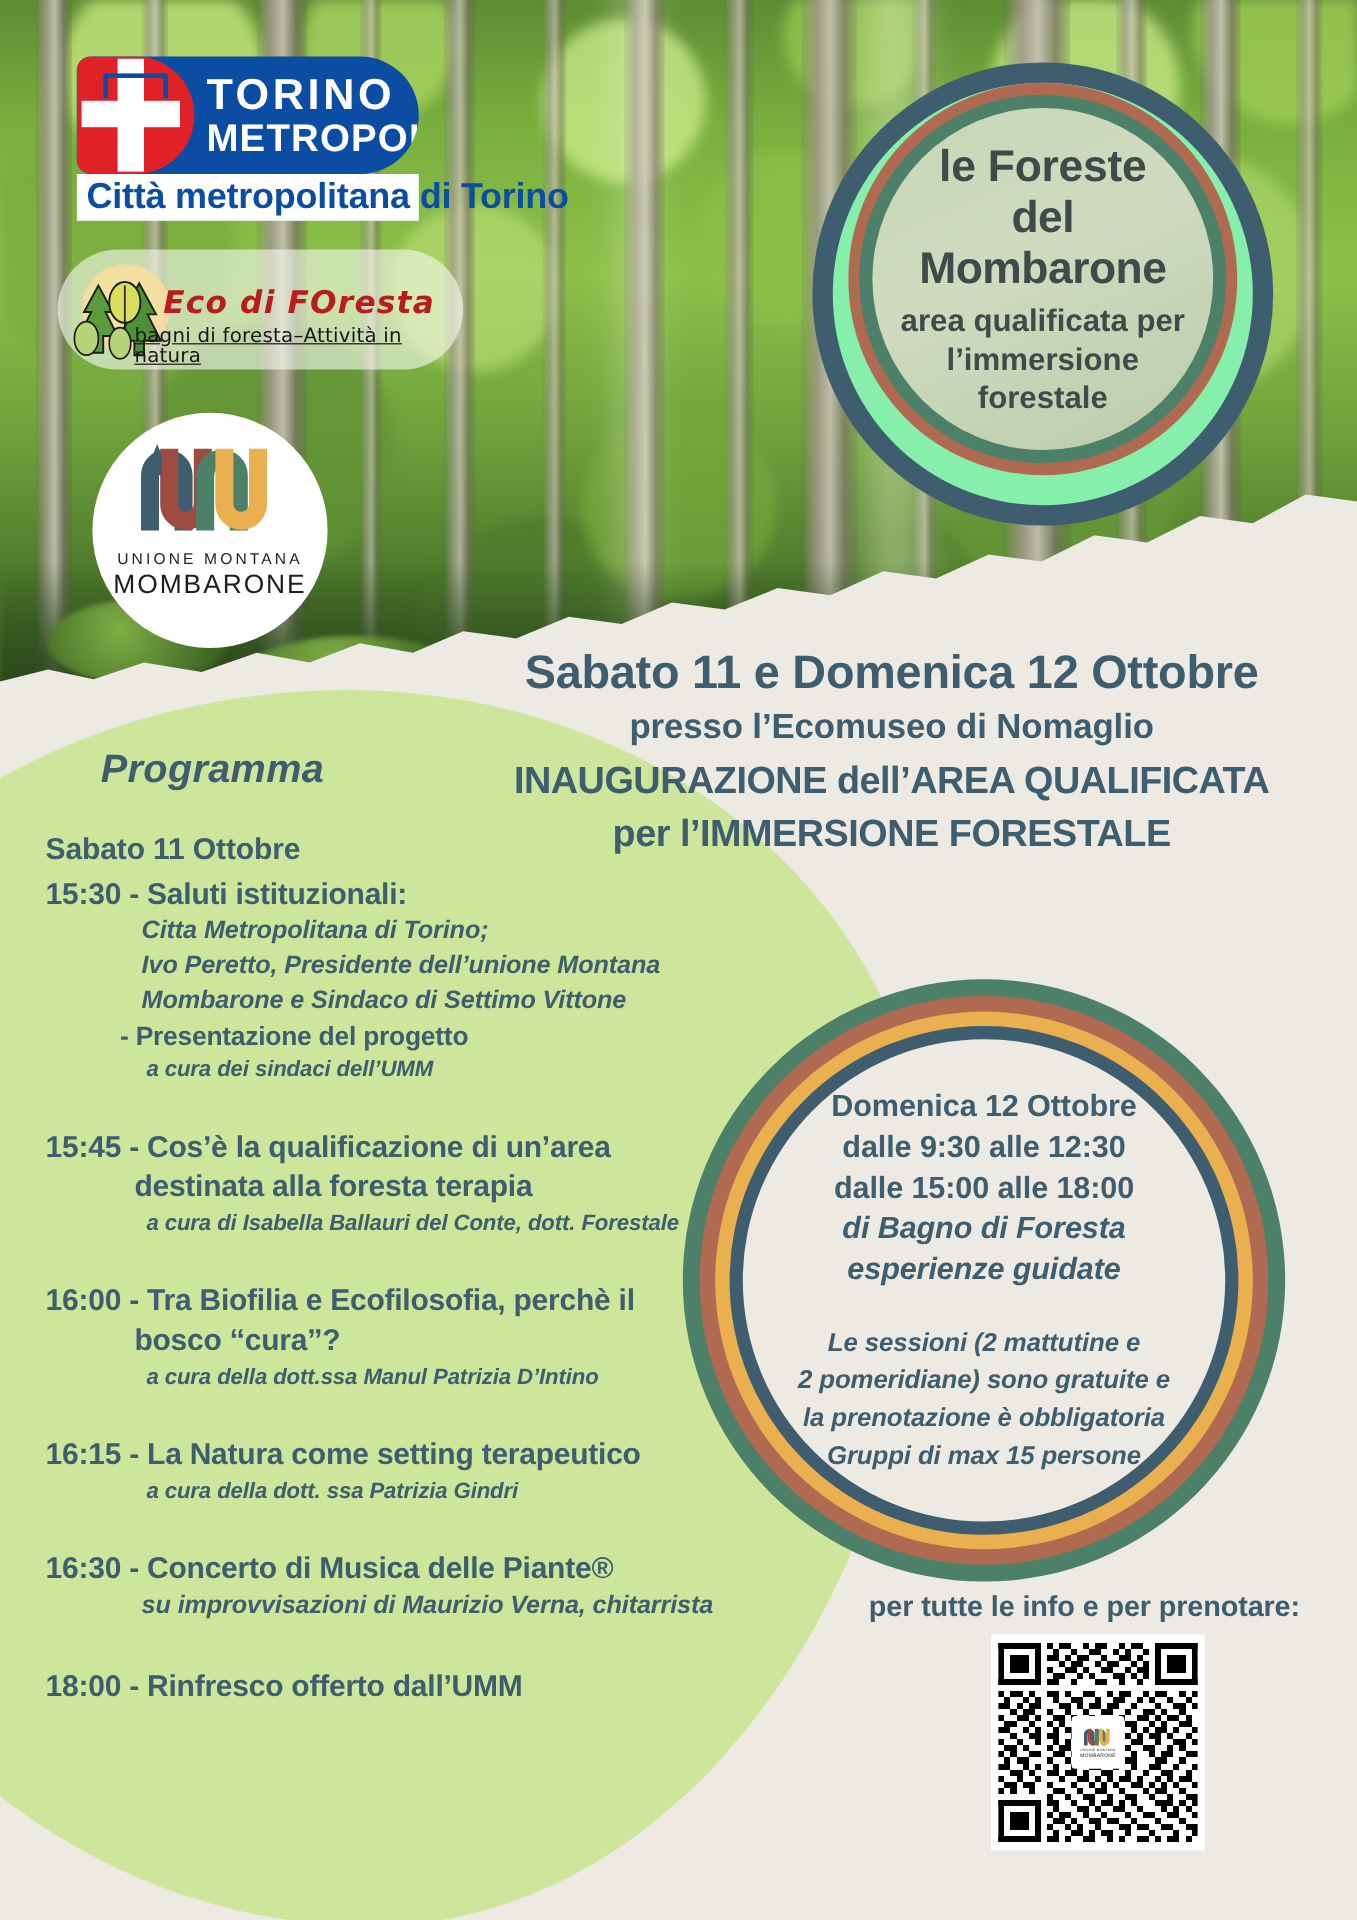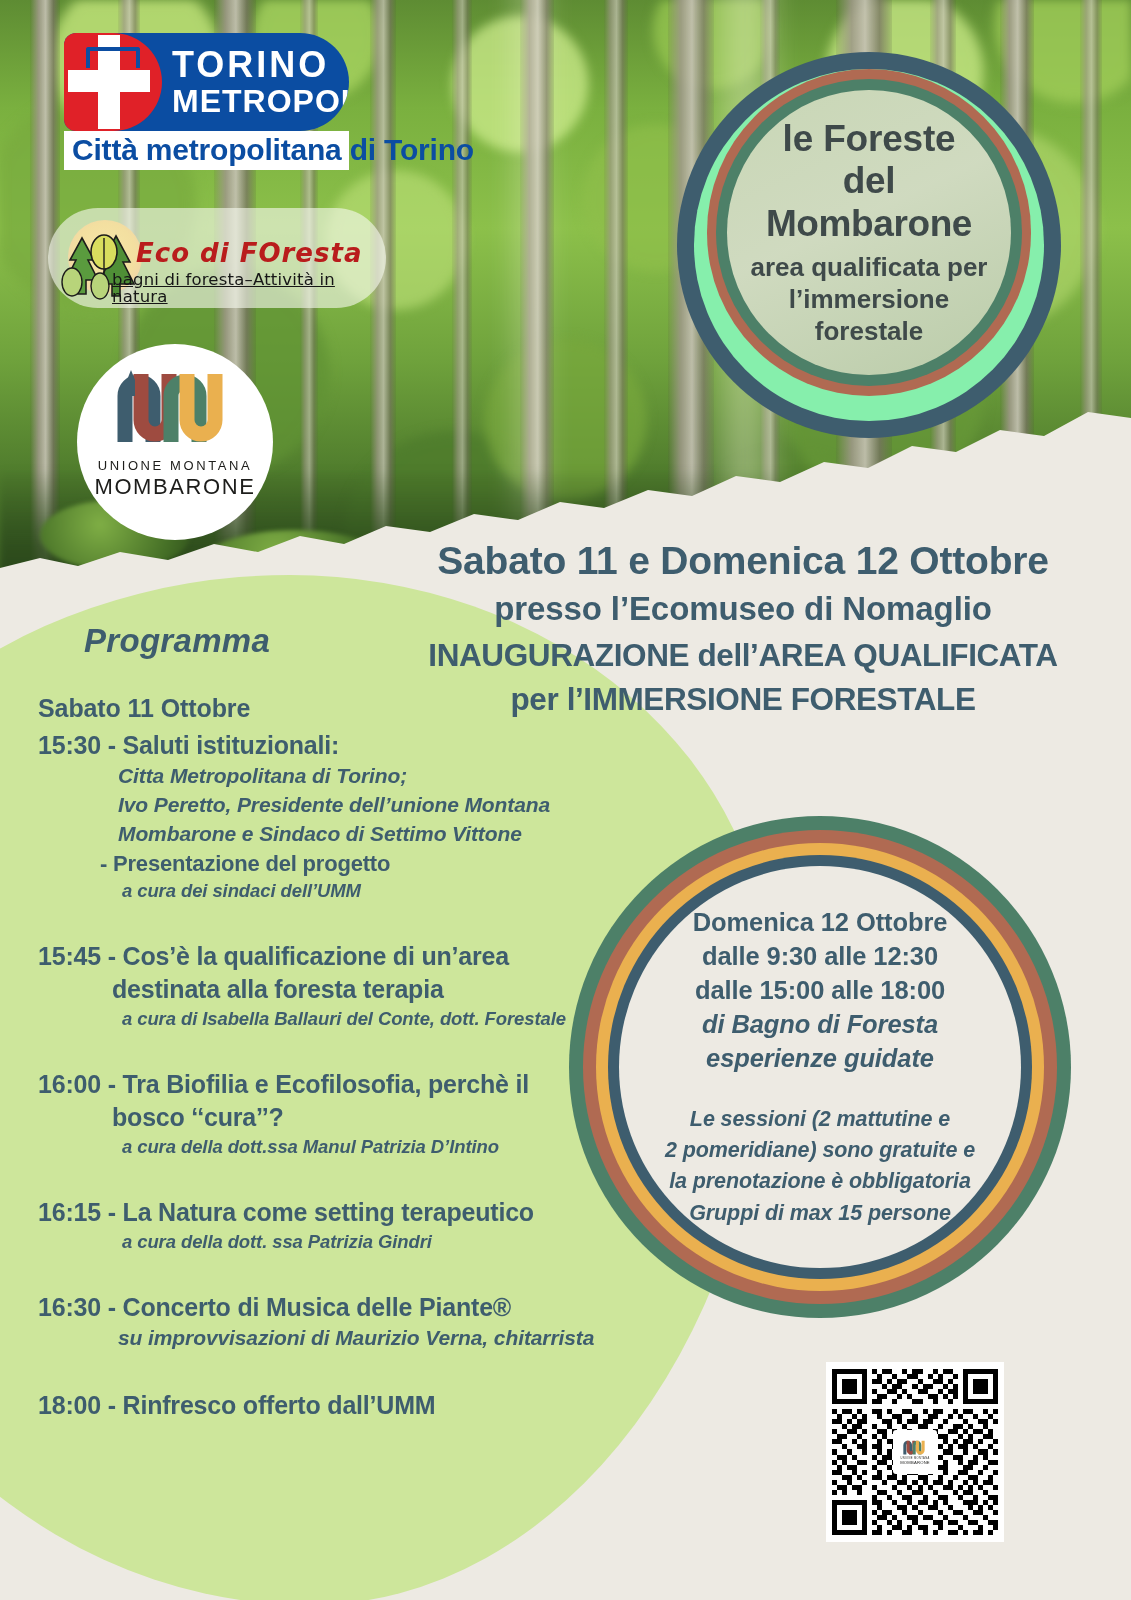--- a/index.html
+++ b/index.html
@@ -98,21 +98,21 @@
     display:flex;flex-direction:column;align-items:center;justify-content:center;
     text-align:center; padding:0 18px; box-sizing:border-box;
   }
   .badge-t1{font-size:37px;font-weight:bold;color:#3f4a4a;line-height:1.15;letter-spacing:-.2px;}
   .badge-t2{font-size:37px;font-weight:bold;color:#3f4a4a;line-height:1.15;letter-spacing:-.4px;}
   .badge-t3{font-size:26px;font-weight:bold;color:#3f4a4a;line-height:1.22;margin-top:7px;}
   .badge-t4{font-size:26px;font-weight:bold;color:#3f4a4a;line-height:1.22;}
 
   
   .logo-torino{
-    position:absolute; z-index:7; left:64px; top:33px; width:285px;
+    position:absolute; z-index:7; left:64px; top:47px; width:285px;
   }
   .torino-pill{
     position:relative; height:98px; background:#0b4da2;
     border-radius:12px 49px 49px 12px; overflow:hidden;
     display:flex; align-items:center;
   }
   .torino-shield{
     position:absolute; left:0; top:0; width:98px; height:98px;
     background:#e02128; border-radius:4px 49px 49px 4px;
   }
@@ -159,21 +159,21 @@
   .umm-mark{position:relative;width:128px;height:78px;}
   .umm-txt1{font-size:13px;letter-spacing:2.6px;color:#1d1d1b;margin-top:14px;}
   .umm-txt2{font-size:22px;letter-spacing:1.6px;color:#1d1d1b;margin-top:1px;}
 
   
   .header-block{
     position:absolute; z-index:8; left:398px; top:535px; width:690px;
     text-align:center; color:#3e5d6e;
   }
   .h-l1{font-size:39px;font-weight:bold;letter-spacing:-.2px;line-height:1.32;}
-  .h-l2{font-size:33px;font-weight:bold;letter-spacing:-.1px;line-height:1.42;}
+  .h-l2{font-size:29px;font-weight:bold;letter-spacing:-.1px;line-height:1.42;}
   .h-l3{font-size:31.5px;font-weight:bold;letter-spacing:-.4px;line-height:1.4;}
   .h-l4{font-size:31.5px;font-weight:bold;letter-spacing:-.4px;line-height:1.4;}
 
   
   .prog-title{
     position:absolute;z-index:9;left:84px;top:622px;
     font-size:33px;font-weight:bold;font-style:italic;color:#3e5d6e;letter-spacing:.3px;
   }
   .prog{
     position:absolute;z-index:9;left:38px;top:694px;width:590px;color:#3e5d6e;
@@ -385,20 +385,21 @@
             <div class="d-n">Le sessioni  (2 mattutine e</div>
             <div class="d-n">2  pomeridiane) sono gratuite e</div>
             <div class="d-n">la prenotazione è obbligatoria</div>
             <div class="d-n">Gruppi di max 15 persone</div>
           </div>
         </div>
       </div>
     </div>
   </div>
 
+  <div class="info-line">per tutte le info e per prenotare:</div>
 
   <div class="qrwrap">
     <div class="qr">
       <svg width="100%" height="100%" viewBox="0 0 33 33" shape-rendering="crispEdges">
         <rect width="33" height="33" fill="#fff"></rect>
         <g fill="#000">
           <rect x="0" y="0" width="7" height="1"></rect>
             <rect x="0" y="6" width="7" height="1"></rect>
           <rect x="0" y="0" width="1" height="7"></rect>
             <rect x="6" y="0" width="1" height="7"></rect>

